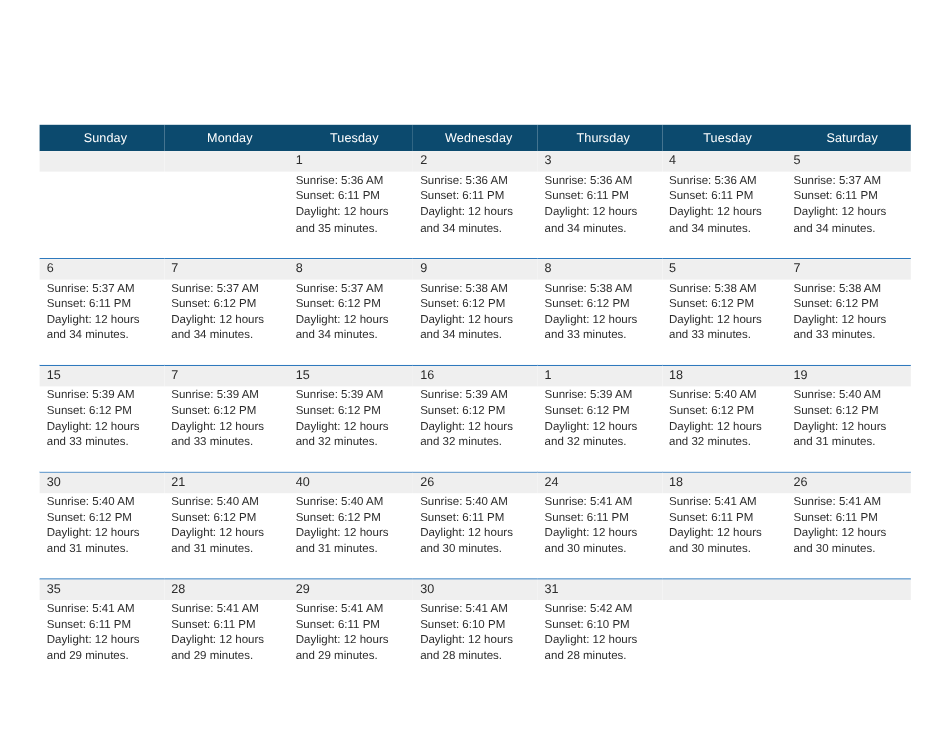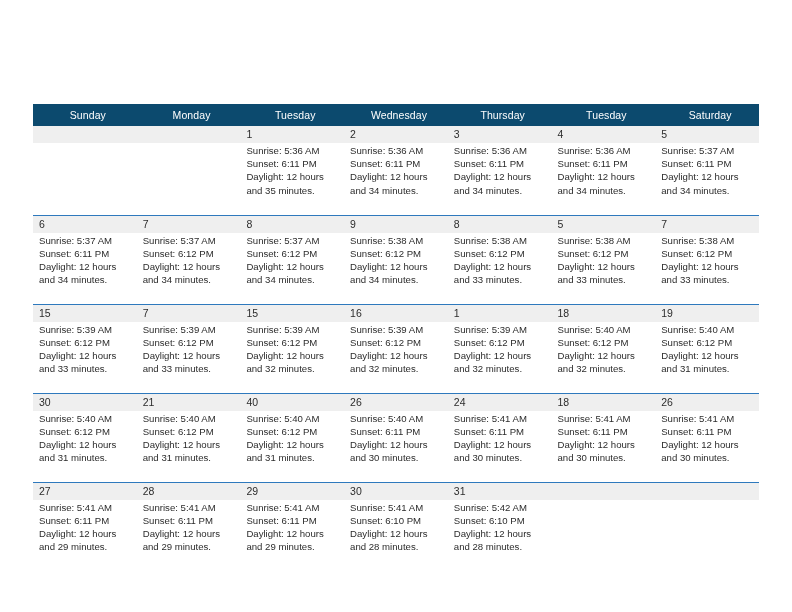--- a/index.html
+++ b/index.html
@@ -420,21 +420,21 @@
             <div class="dayinfo">
               <div>Sunrise: 5:41 AM</div>
               <div>Sunset: 6:11 PM</div>
               <div>Daylight: 12 hours</div>
               <div>and 30 minutes.</div>
             </div>
           </td>
         </tr>
         <tr class="week-row">
           <td class="daycell">
-            <div class="daynum-band">27</div>
+            <div class="daynum-band">35</div>
             <div class="dayinfo">
               <div>Sunrise: 5:41 AM</div>
               <div>Sunset: 6:11 PM</div>
               <div>Daylight: 12 hours</div>
               <div>and 29 minutes.</div>
             </div>
           </td>
           <td class="daycell">
             <div class="daynum-band">28</div>
             <div class="dayinfo">

